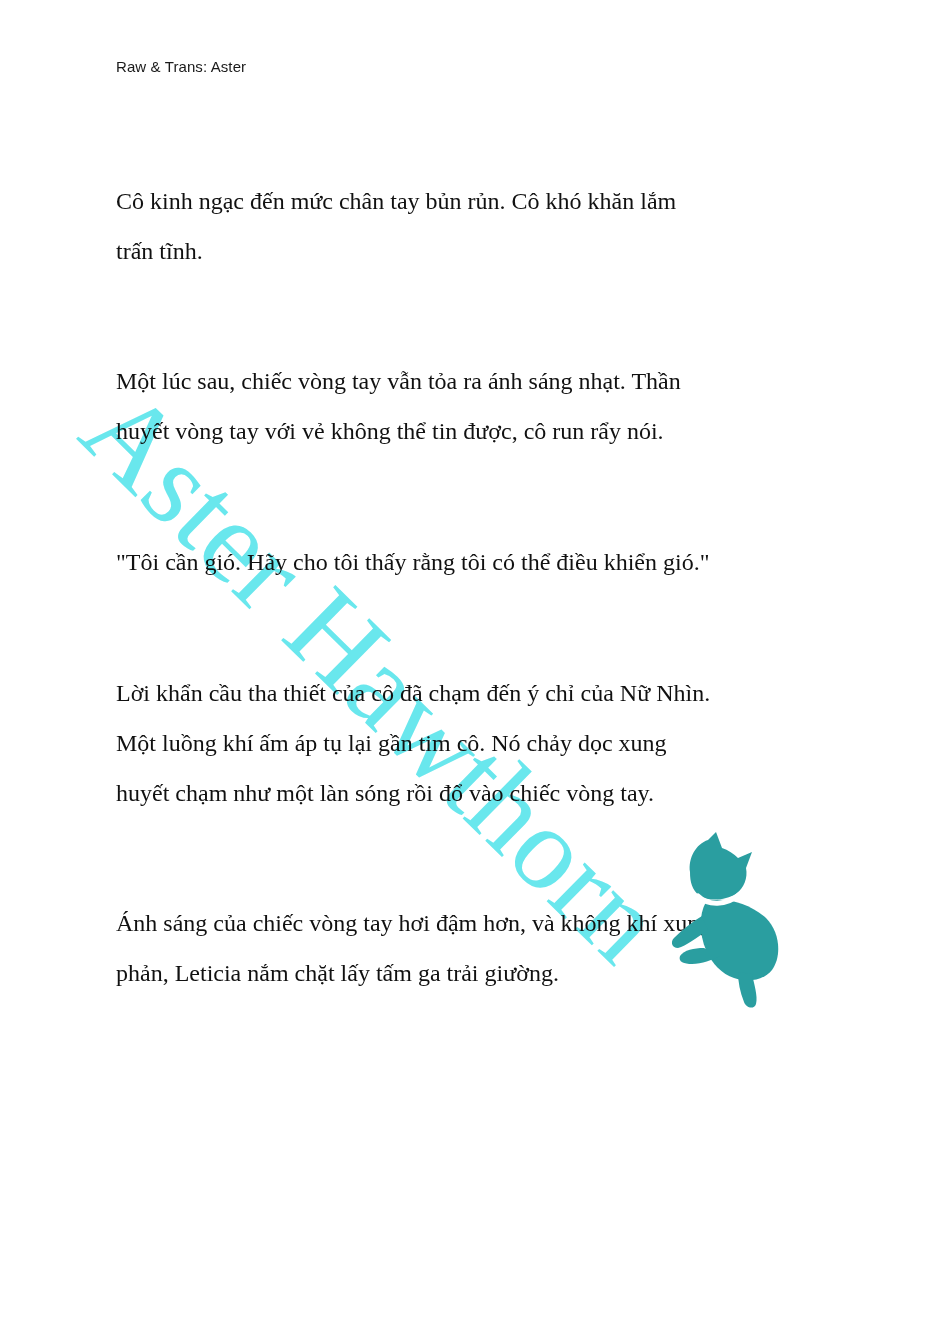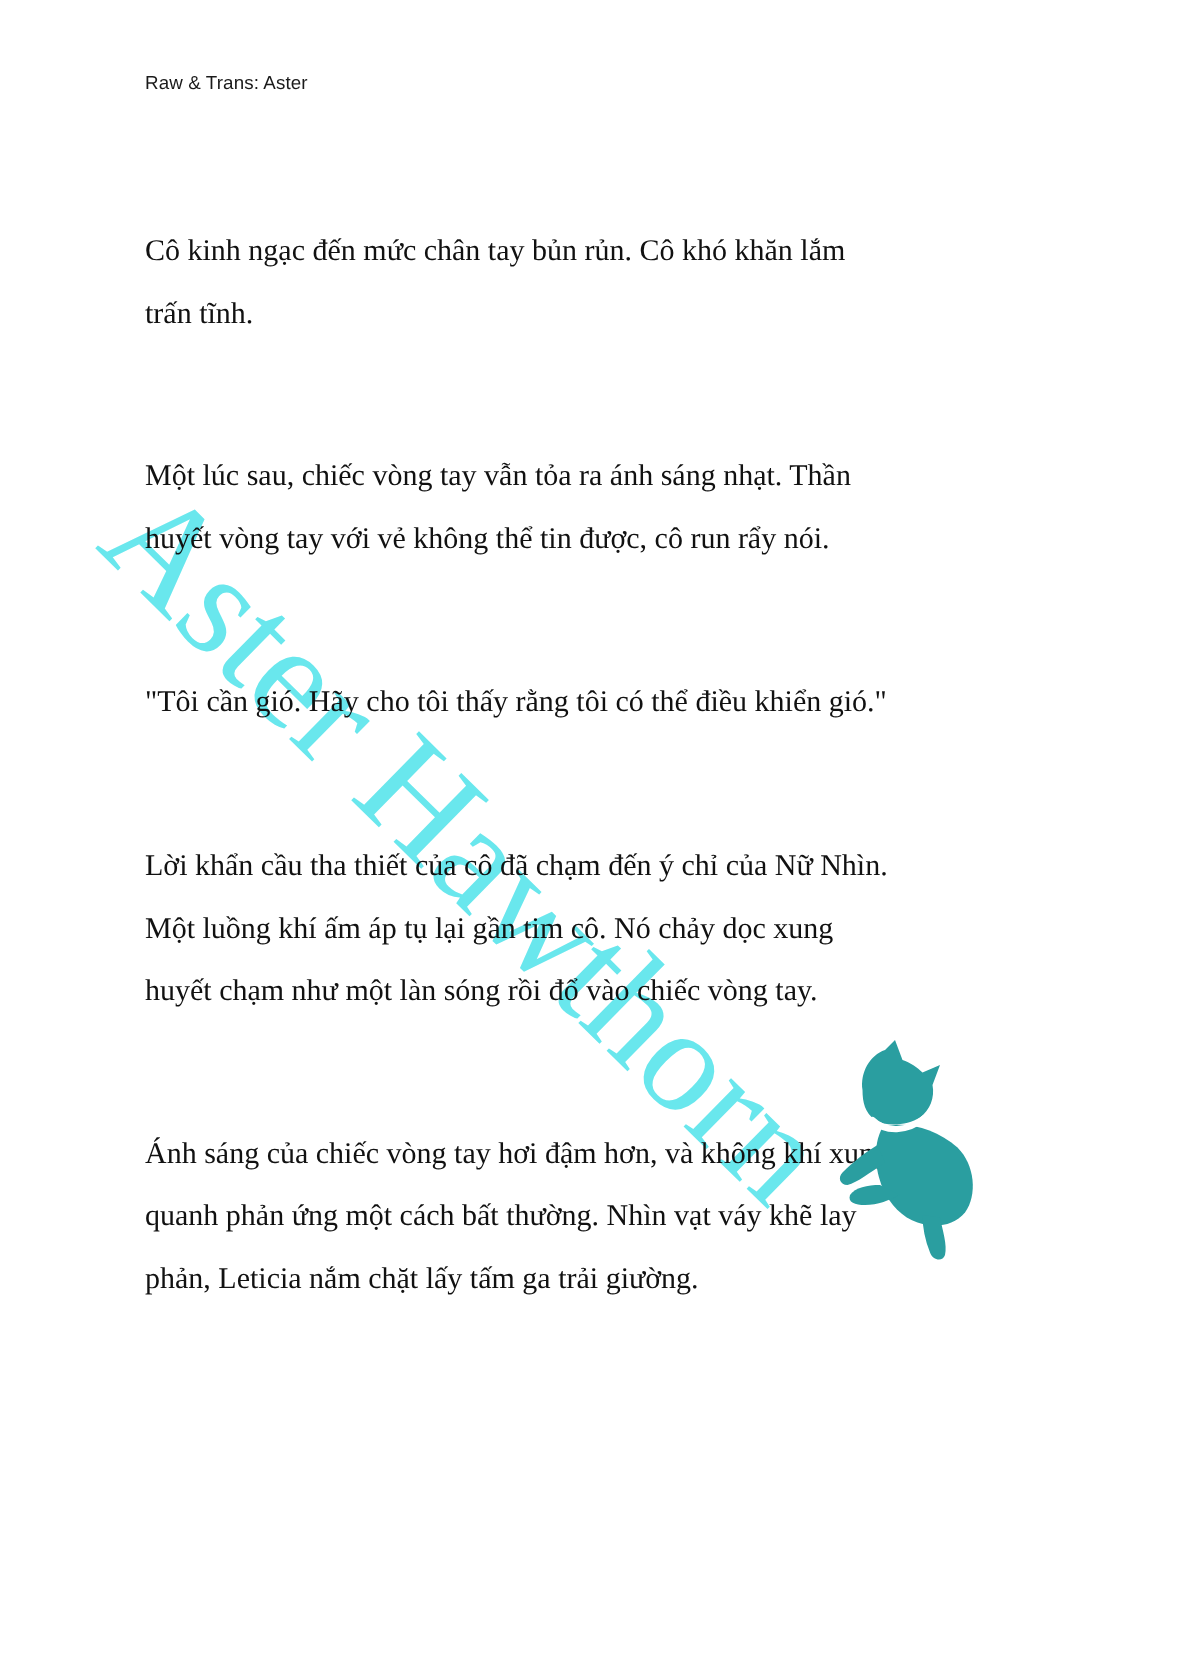--- a/index.html
+++ b/index.html
@@ -96,21 +96,20 @@
     <p class="para p3">
       <span class="line">"Tôi cần gió. Hãy cho tôi thấy rằng tôi có thể điều khiển gió."</span>
     </p>
     <p class="para p4">
       <span class="line">Lời khẩn cầu tha thiết của cô đã chạm đến ý chỉ của Nữ Nhìn.</span>
       <span class="line">Một luồng khí ấm áp tụ lại gần tim cô. Nó chảy dọc xung</span>
       <span class="line">huyết chạm như một làn sóng rồi đổ vào chiếc vòng tay.</span>
     </p>
     <p class="para p5">
       <span class="line">Ánh sáng của chiếc vòng tay hơi đậm hơn, và không khí xung</span>
-      <span class="line">quanh phản ứng một cách bất thường. Nhìn vạt váy khẽ lay</span>
       <span class="line">phản, Leticia nắm chặt lấy tấm ga trải giường.</span>
     </p>
   </div>
 
   <div class="cat">
     <svg width="120" height="180" viewBox="0 0 120 180" xmlns="http://www.w3.org/2000/svg">
       <g fill="#2a9ea0">
 
         <path d="M28 40 C 26 26, 34 12, 46 8 L 54 0 L 60 16 C 66 18, 72 22, 76 26 L 90 20 L 84 36 C 86 46, 82 56, 74 62 C 64 68, 48 70, 38 64 C 30 58, 28 50, 28 40 Z"></path>
 

